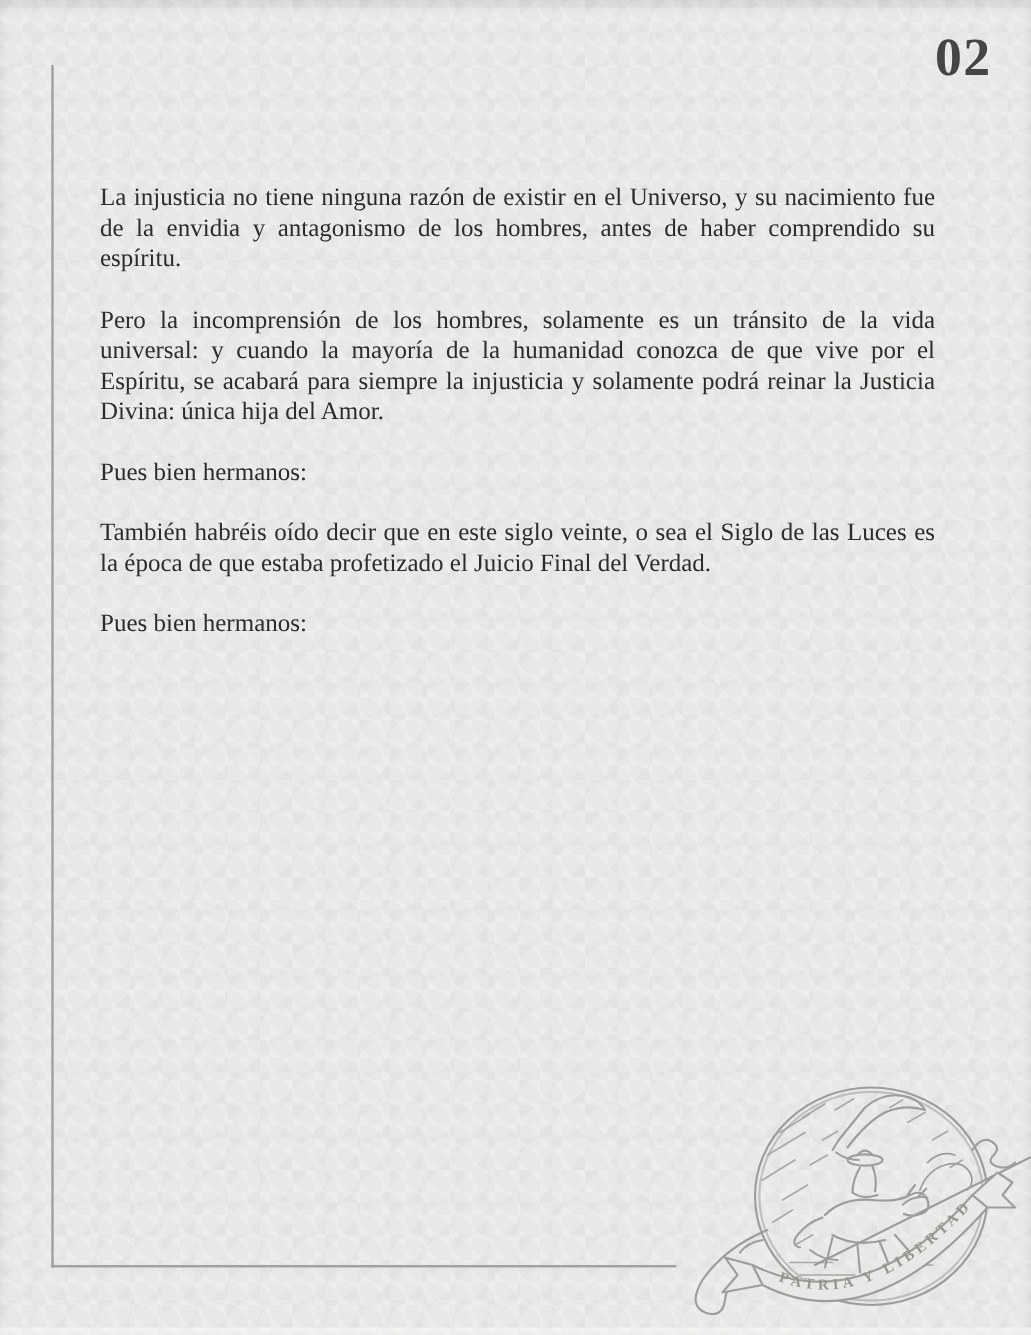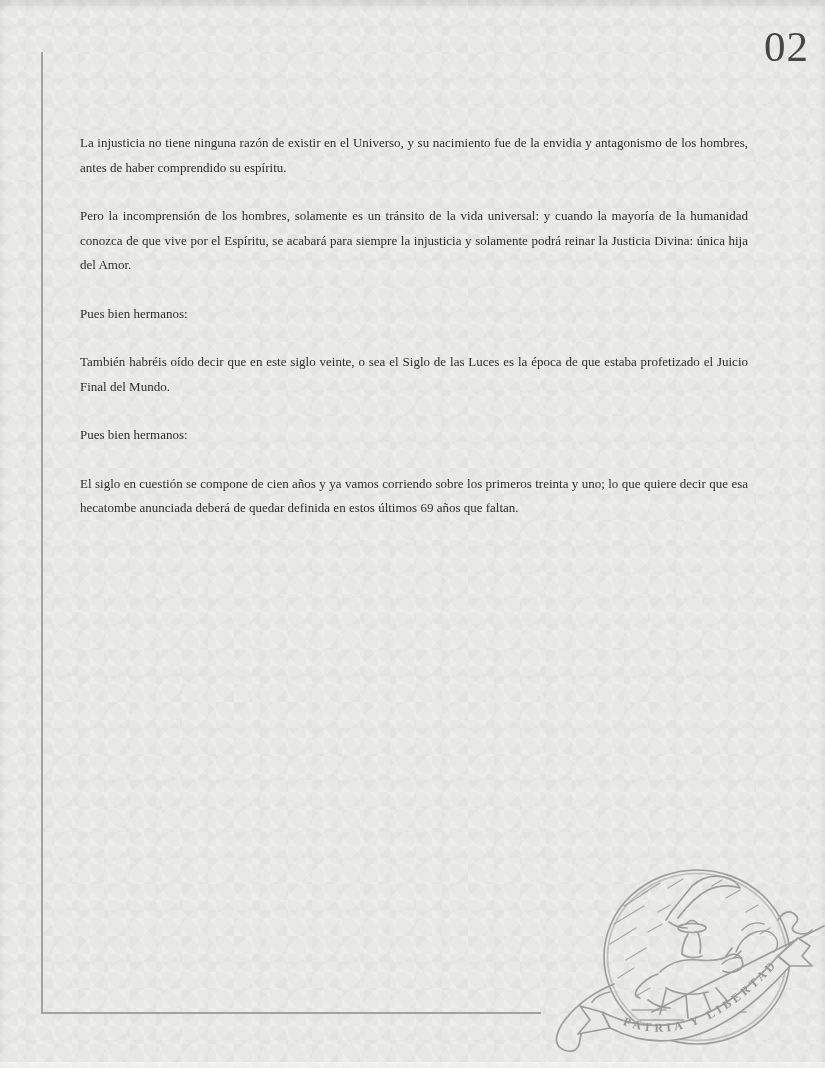--- a/index.html
+++ b/index.html
@@ -21,45 +21,45 @@
   .paper-edge-top {
     position: absolute; top: 0; left: 0; right: 0; height: 6px;
     background: rgba(0,0,0,0.035);
   }
   .paper-edge-bottom {
     position: absolute; bottom: 0; left: 0; right: 0; height: 6px;
     background: rgba(255,255,255,0.5);
   }
   .page-number {
     position: absolute;
-    top: 22px; right: 16px;
+    top: 22px; right: 32px;
     font-size: 43px;
-    font-weight: 400;
+    font-weight: 700;
     letter-spacing: 1px;
     color: #454545;
     text-align: right;
   }
   .left-rule {
     position: absolute;
     left: 41px; top: 52px;
     width: 2px; height: 962px;
     background: #a2a2a0;
   }
   .bottom-rule {
     position: absolute;
     left: 41px; top: 1012px;
     width: 500px; height: 2px;
     background: #a2a2a0;
   }
   .text-block {
     position: absolute;
-    left: 80px; top: 131px;
+    left: 80px; top: 146px;
     width: 668px;
     color: #2e2c29;
-    font-size: 13px;
+    font-size: 20px;
     line-height: 24.5px;
   }
   .para {
     text-align: justify;
     white-space: pre-line;
     margin-bottom: 24px;
   }
   .stamp {
     position: absolute;
     left: 540px; top: 860px;
@@ -83,23 +83,22 @@
 
   <div class="page-number">02</div>
 
   <div class="left-rule"></div>
   <div class="bottom-rule"></div>
 
   <div class="text-block">
     <p class="para">La injusticia no tiene ninguna razón de existir en el Universo, y su nacimiento fue de la envidia y antagonismo de los hombres, antes de haber comprendido su espíritu.</p>
     <p class="para">Pero la incomprensión de los hombres, solamente es un tránsito de la vida universal: y cuando la mayoría de la humanidad conozca de que vive por el Espíritu, se acabará para siempre la injusticia y solamente podrá reinar la Justicia Divina: única hija del Amor.</p>
     <p class="para">Pues bien hermanos:</p>
-    <p class="para">También habréis oído decir que en este siglo veinte, o sea el Siglo de las Luces es la época de que estaba profetizado el Juicio Final del Mundo.</p>
+    <p class="para">También habréis oído decir que en este siglo veinte, o sea el Siglo de las Luces es la época de que estaba profetizado el Juicio Final del Verdad.</p>
     <p class="para">Pues bien hermanos:</p>
-    <p class="para">El siglo en cuestión se compone de cien años y ya vamos corriendo sobre los primeros treinta y uno; lo que quiere decir que esa hecatombe anunciada deberá de quedar definida en estos últimos 69 años que faltan.</p>
   </div>
 
   <svg class="stamp" viewBox="0 0 290 208" aria-hidden="true">
     <g stroke="#9d9d9a" fill="none" stroke-width="1.7" stroke-linecap="round" stroke-linejoin="round">
 
       <g>
         <ellipse cx="157" cy="97" rx="93" ry="87"></ellipse>
         <ellipse cx="157" cy="97" rx="89.5" ry="83.5" opacity="0.55"></ellipse>
       </g>
 

